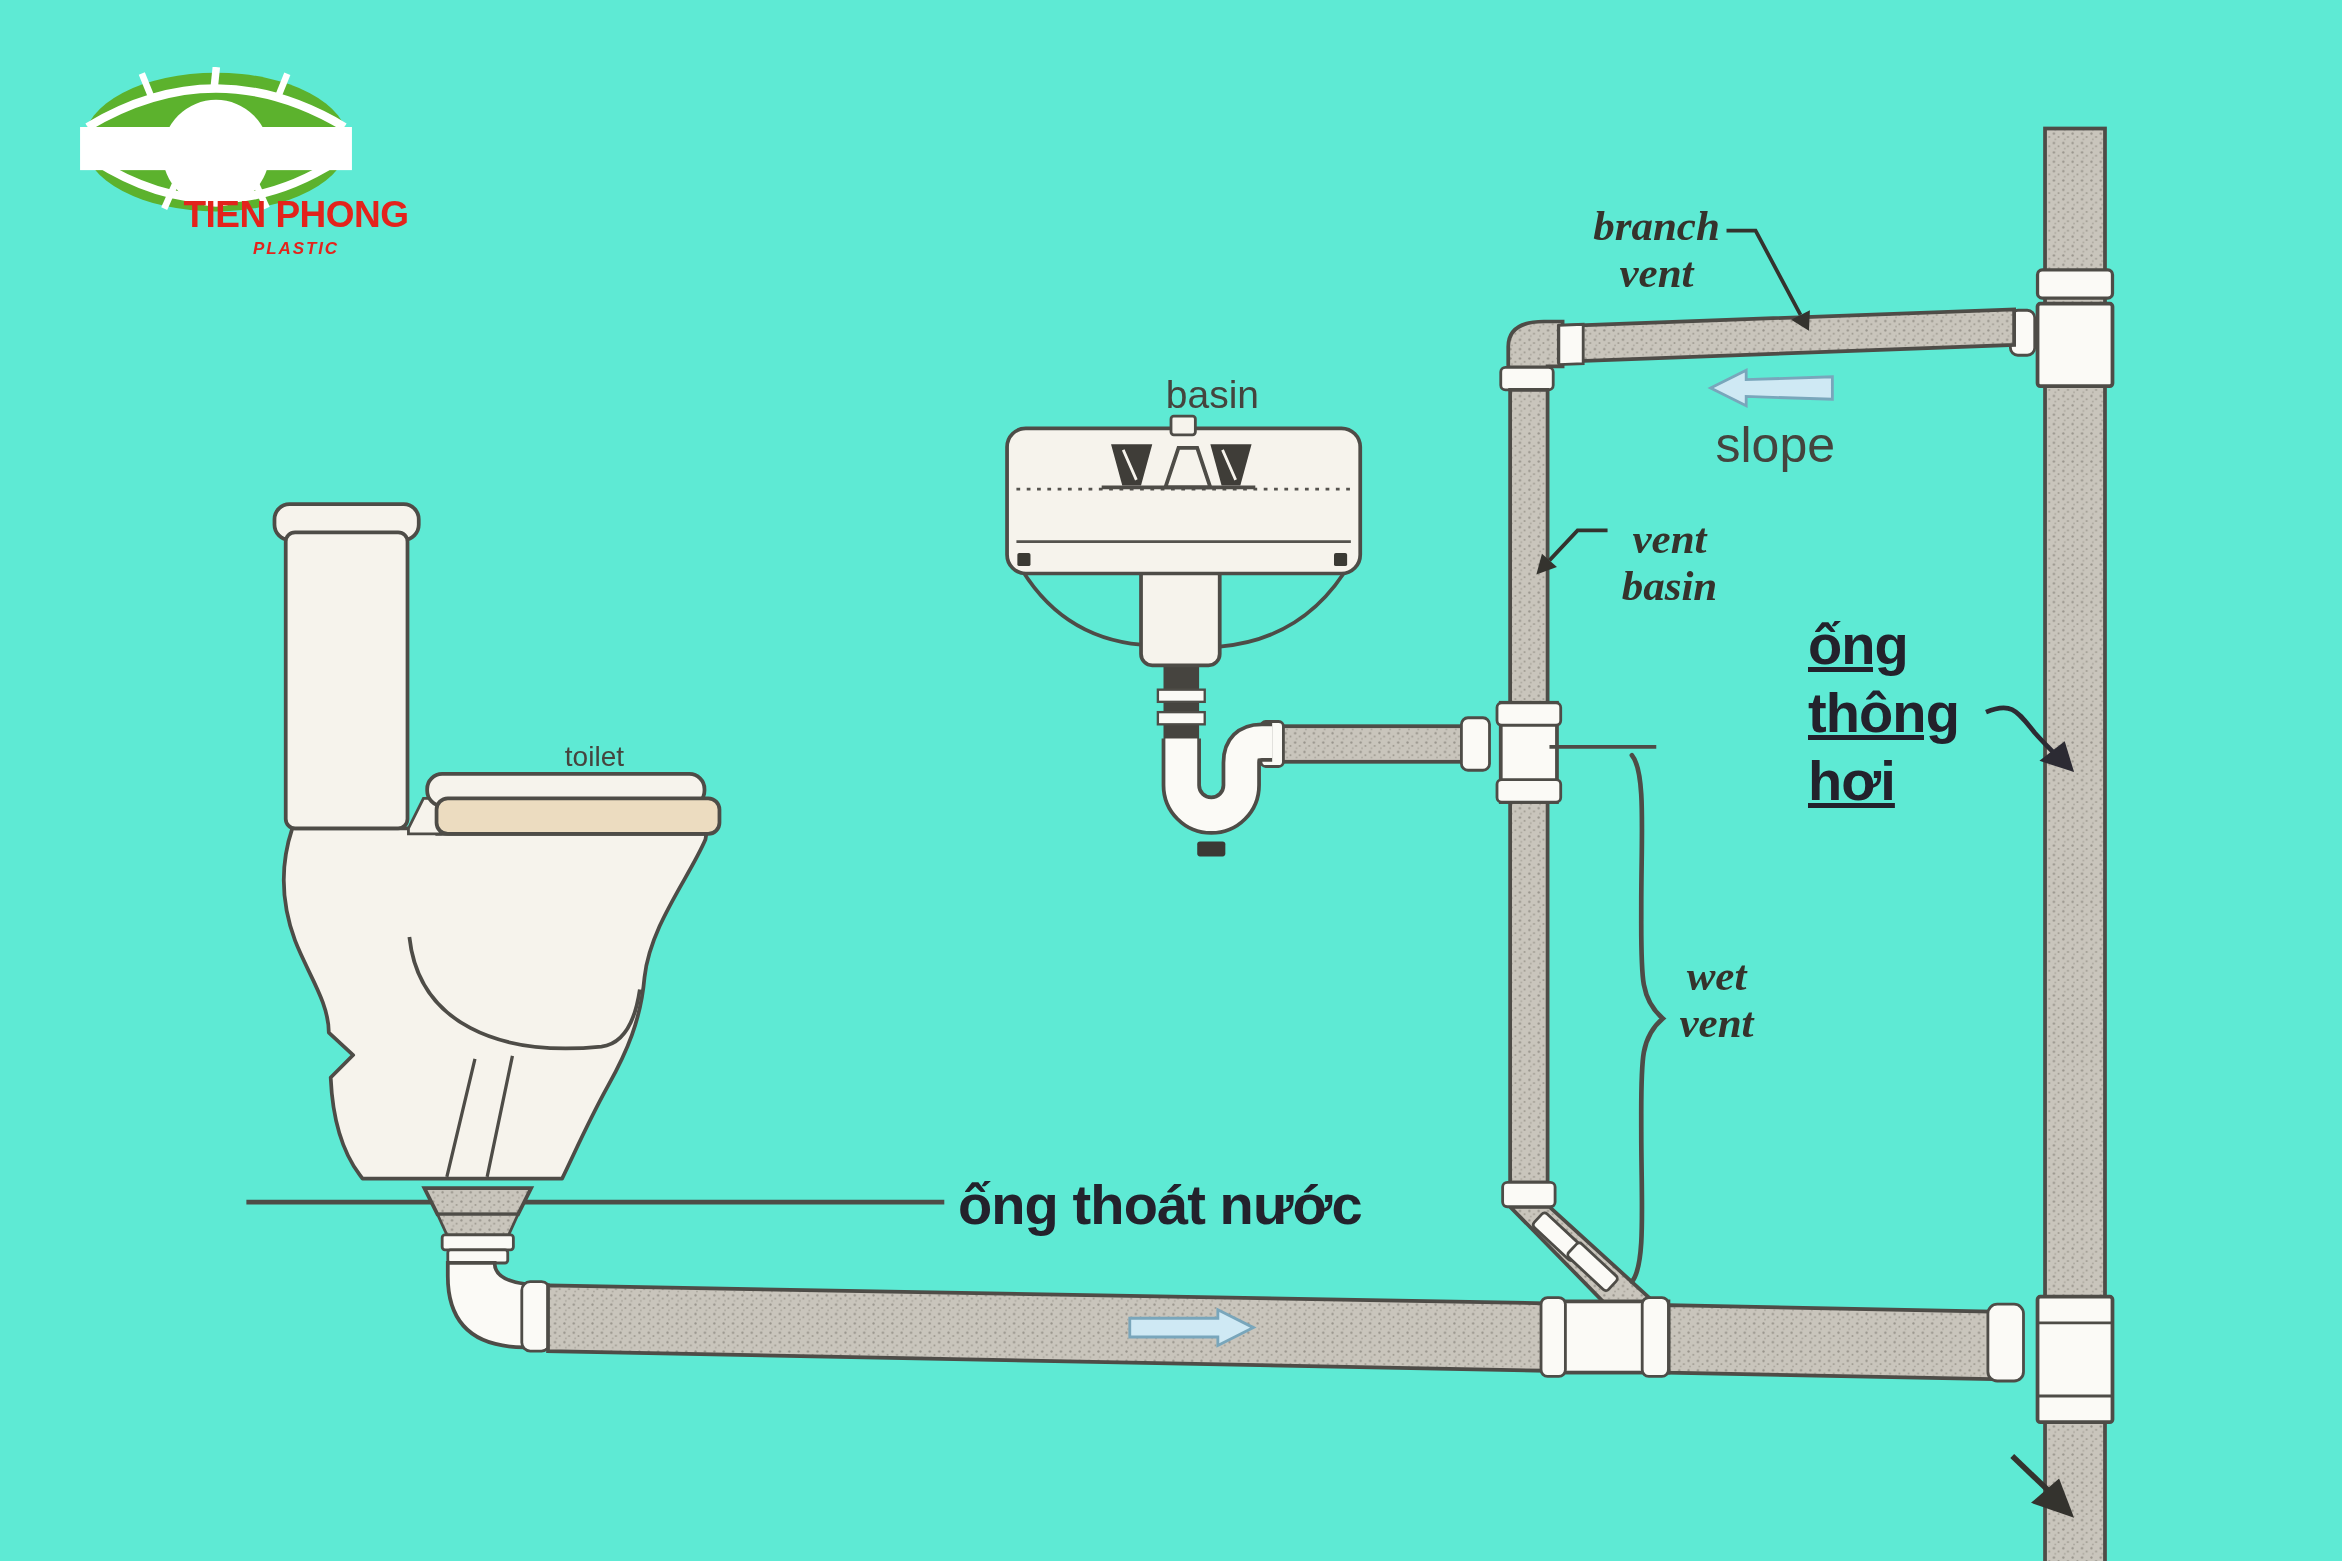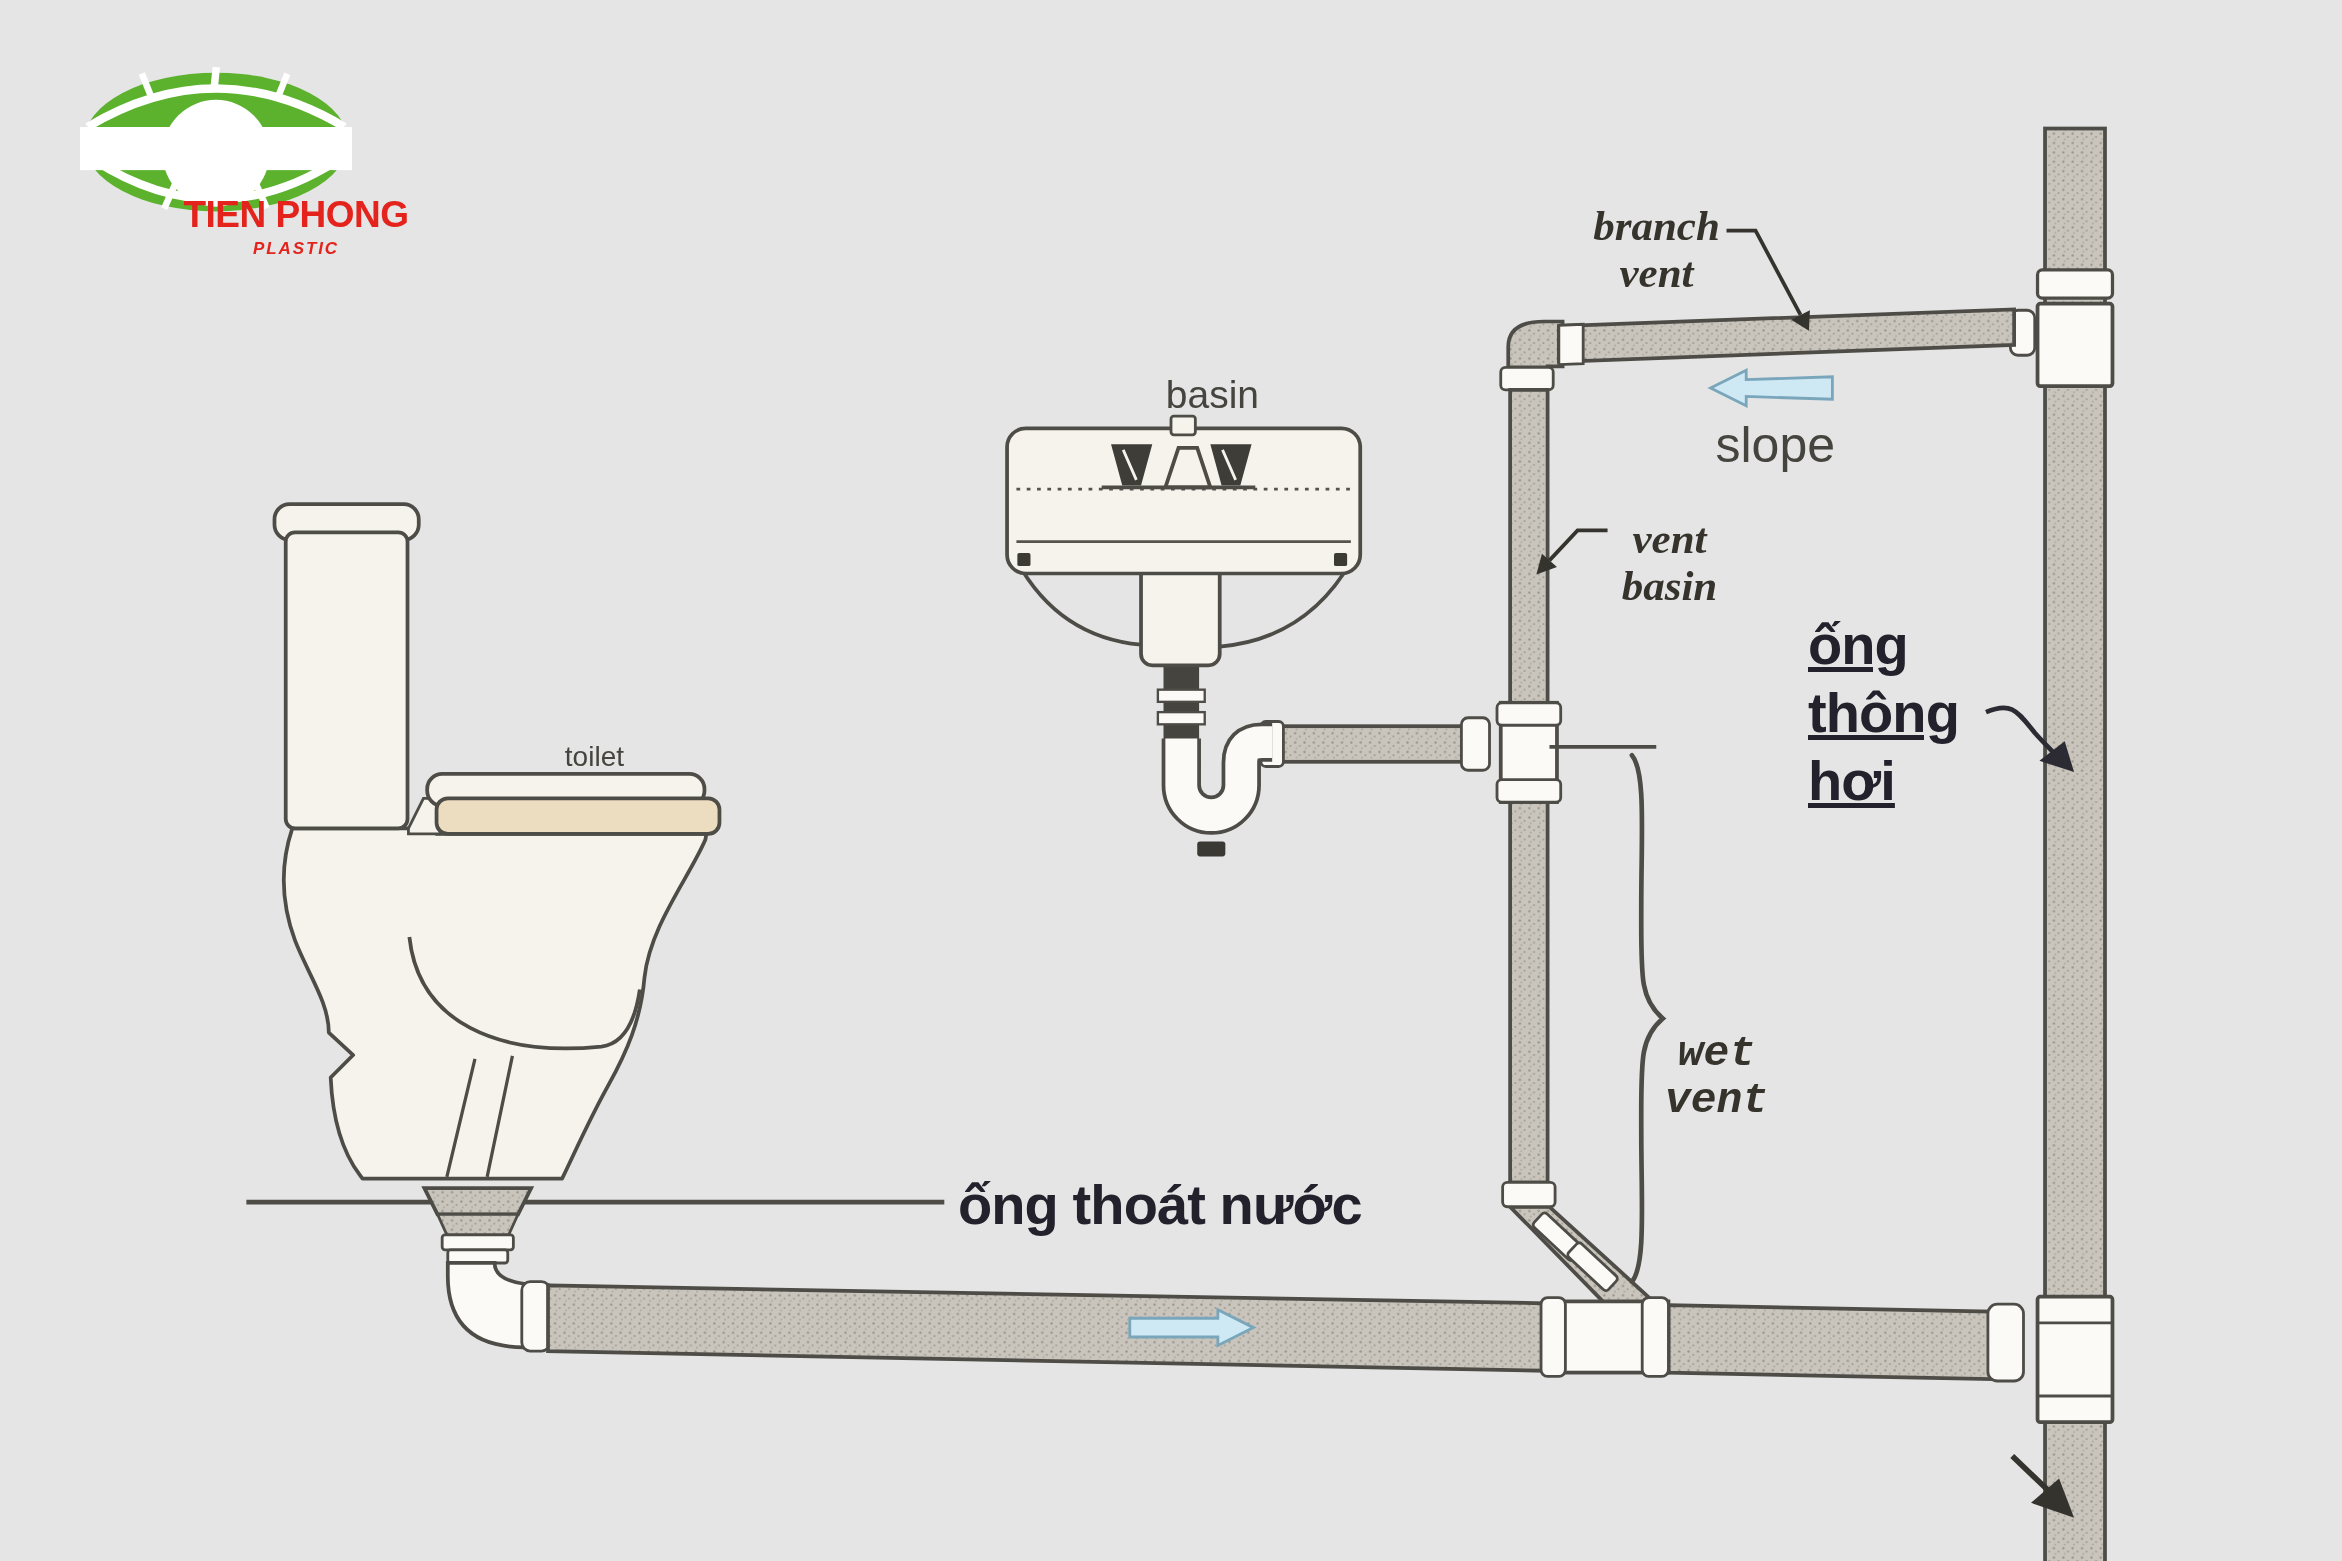--- a/index.html
+++ b/index.html
@@ -1,16 +1,16 @@
 <!DOCTYPE html>
 <html style="font-size:15px"><head>
 <meta charset="utf-8">
 <style>
   html,body{margin:0;padding:0;background:#ffffff;}
-  .canvas{position:relative;width:2342px;height:1562px;background:#e5e5e5;overflow:hidden;
+  .canvas{position:relative;width:2342px;height:1562px;background:#5eead4;overflow:hidden;
           font-family:"Liberation Sans",sans-serif;}
   .diagram-svg{position:absolute;left:0;top:0;}
   .lbl{position:absolute;white-space:nowrap;}
   .center{text-align:center;}
   .hand{font-family:"Liberation Serif",serif;font-style:italic;font-weight:700;
         font-size:43px;line-height:47px;color:#35332c;}
   .plain{font-family:"Liberation Sans",sans-serif;color:#45443e;text-align:right;}
   .vi{font-family:"Liberation Sans","DejaVu Sans",sans-serif;font-weight:700;
       color:#23222c;letter-spacing:-0.9px;font-size:56px;line-height:68px;}
   .logo{position:absolute;left:80px;top:67px;width:272px;height:150px;}
@@ -198,21 +198,21 @@
     <div>vent</div>
     <div>basin</div>
   </div>
 
   <div class="lbl vi" style="left:1808px;top:611px;width:225px;text-decoration:underline;">
     <div>ống</div>
     <div>thông</div>
     <div>hơi</div>
   </div>
 
-  <div class="lbl hand center" style="left:1634px;top:1030px;width:165px;font-family:Liberation Mono, monospace;">
+  <div class="lbl hand center" style="left:1634px;top:952px;width:165px;">
     <div>wet</div>
     <div>vent</div>
   </div>
 
   <div class="lbl plain center" style="left:1109px;top:373px;width:150px;font-size:39px;">basin</div>
 
   <div class="lbl plain center" style="left:512px;top:729px;width:112px;font-size:28px;margin-top:12px;">toilet</div>
 
   <div class="lbl vi" style="left:958px;top:1171px;width:468px;">ống thoát nước</div>
 

